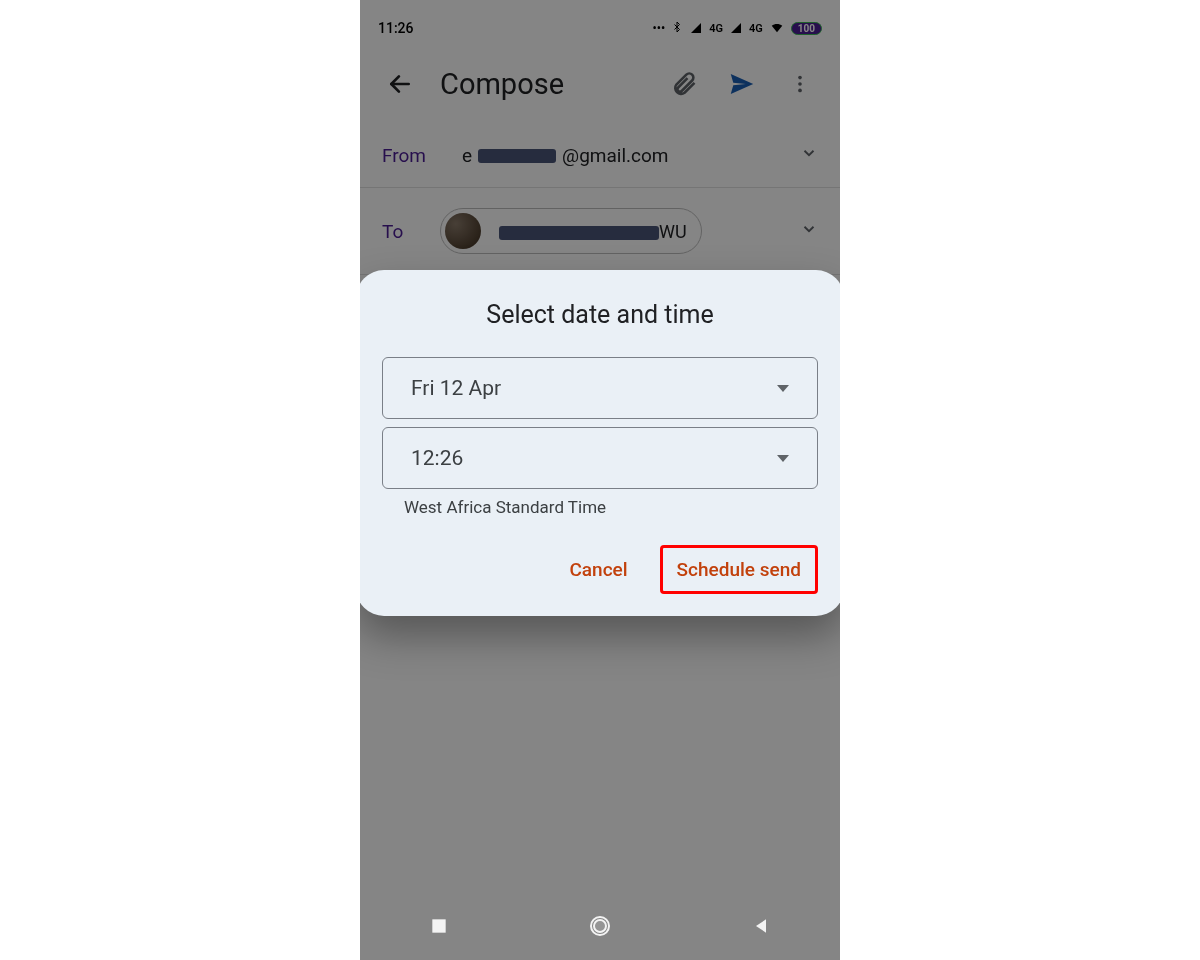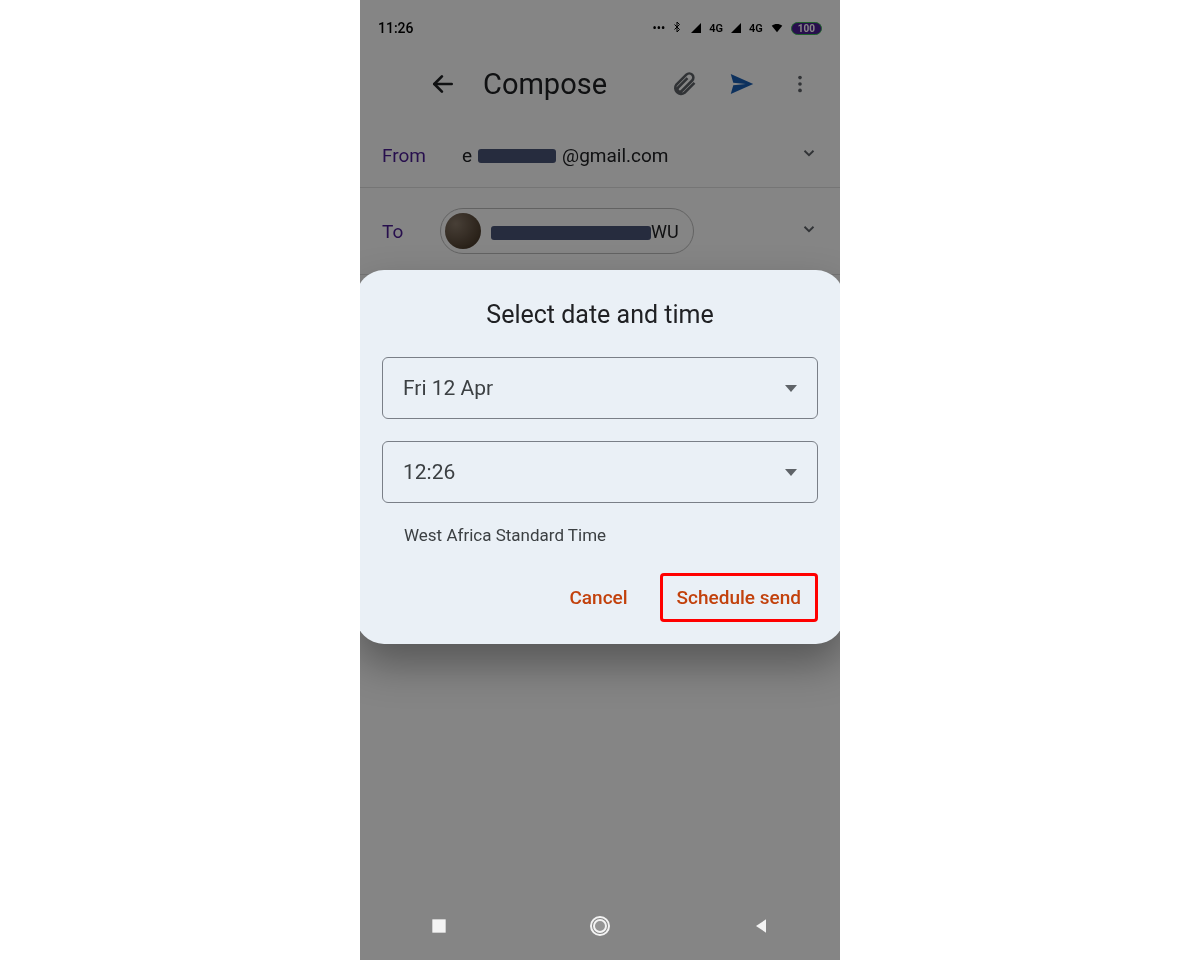--- a/index.html
+++ b/index.html
@@ -7,41 +7,41 @@
     .phone-screen { width: 480px; height: 960px; background: #fff; position: relative; overflow: hidden; }
     .dim-overlay { position: absolute; inset: 0; background: rgba(0,0,0,0.48); z-index: 5; }
 
     
     .status-bar { height: 32px; display: flex; justify-content: space-between; align-items: center; padding: 0 18px; font-size: 14px; color: #000; font-weight: 500; margin-top: 12px; }
     .status-right { display: flex; align-items: center; gap: 6px; font-size: 12px; }
     .signal-group { display: flex; align-items: flex-end; gap: 4px; }
     .battery-pill { border: 1.5px solid #3cba54; border-radius: 8px; padding: 0 6px; font-size: 10px; color: #3cba54; font-weight: 700; background: #4c1d95; color: #fff; }
 
     
-    .app-bar { height: 80px; display: flex; align-items: center; padding: 0 22px; gap: 22px; margin-left: 43px; }
+    .app-bar { height: 80px; display: flex; align-items: center; padding: 0 22px; gap: 22px; }
     .app-bar-title { font-size: 29px; color: #202124; flex: 1; }
     .icon-btn { width: 36px; height: 36px; display: flex; align-items: center; justify-content: center; cursor: pointer; }
     .app-bar-actions { display: flex; gap: 22px; align-items: center; }
 
     
     .field-row { display: flex; align-items: center; padding: 20px 22px; border-bottom: 1px solid #e0e0e0; font-size: 19px; color: #5f6368; gap: 20px; }
     .field-label { width: 60px; color: #4c1d95; }
     .field-value { flex: 1; color: #202124; display: flex; align-items: center; gap: 6px;}
     .chevron { color: #5f6368; }
-    .chip { border: 1px solid #bdbdbd; border-radius: 24px; padding: 4px 14px 4px 4px; display: flex; align-items: center; gap: 10px; font-size: 18px; }
+    .chip { border: 1px solid #bdbdbd; border-radius: 24px; padding: 4px 14px 4px 4px; display: flex; align-items: center; gap: 18px; font-size: 18px; }
     .chip-avatar { width: 36px; height: 36px; border-radius: 50%; background: radial-gradient(circle at 30% 30%, #8a7a6a, #3a2a1a); }
     .redact-bar { display: inline-block; height: 14px; background: #4a5578; border-radius: 3px; vertical-align: middle; }
 
     .subject-row { padding: 20px 22px; font-size: 24px; color: #202124; border-bottom: 1px solid #e0e0e0; }
     .body-row { padding: 22px; font-size: 20px; color: #5f6368; }
 
     
     .dialog { position: absolute; z-index: 10; left: 50%; top: 270px; transform: translateX(-50%); width: 488px; background: #eaf0f6; border-radius: 28px; padding: 30px 26px 22px; box-shadow: 0 20px 40px rgba(0,0,0,0.35); }
     .dialog-title { text-align: center; font-size: 25px; color: #202124; margin-bottom: 28px; }
-    .dropdown-field { border: 1px solid #7a7f87; border-radius: 6px; padding: 18px 20px; display: flex; justify-content: space-between; align-items: center; margin-bottom: 22px; font-size: 21px; color: #3c4043; cursor: pointer; }
+    .dropdown-field { border: 1px solid #7a7f87; border-radius: 6px; padding: 18px 28px; display: flex; justify-content: space-between; align-items: center; margin-bottom: 8px; font-size: 21px; color: #3c4043; cursor: pointer; }
     .caret-down { width: 0; height: 0; border-left: 6px solid transparent; border-right: 6px solid transparent; border-top: 7px solid #5f6368; }
     .timezone { font-size: 17px; color: #3c4043; padding: 0 4px 0 22px; margin-bottom: 28px; }
     .dialog-actions { display: flex; justify-content: flex-end; gap: 18px; align-items: center; }
     .text-button { font-size: 19px; font-weight: 500; color: #c2410c; padding: 10px 14px; cursor: pointer; border-radius: 4px; }
     .highlight-box { border: 3px solid #ff0000; text-align: center; }
 
     
     .nav-bar { position: absolute; bottom: 0; left: 0; right: 0; height: 64px; display: flex; justify-content: space-around; align-items: center; z-index: 6; }
     .nav-icon { color: #fff; opacity: 0.9; }
   </style>

